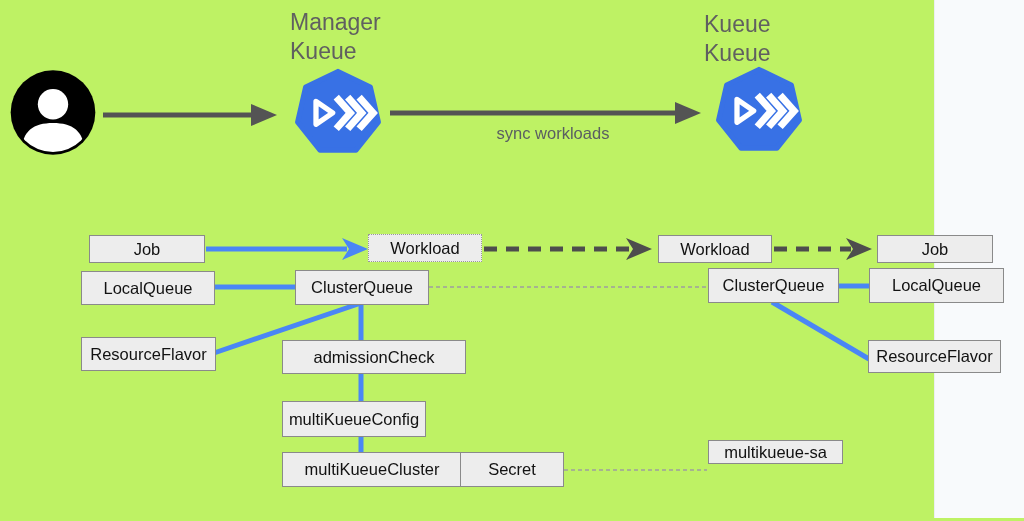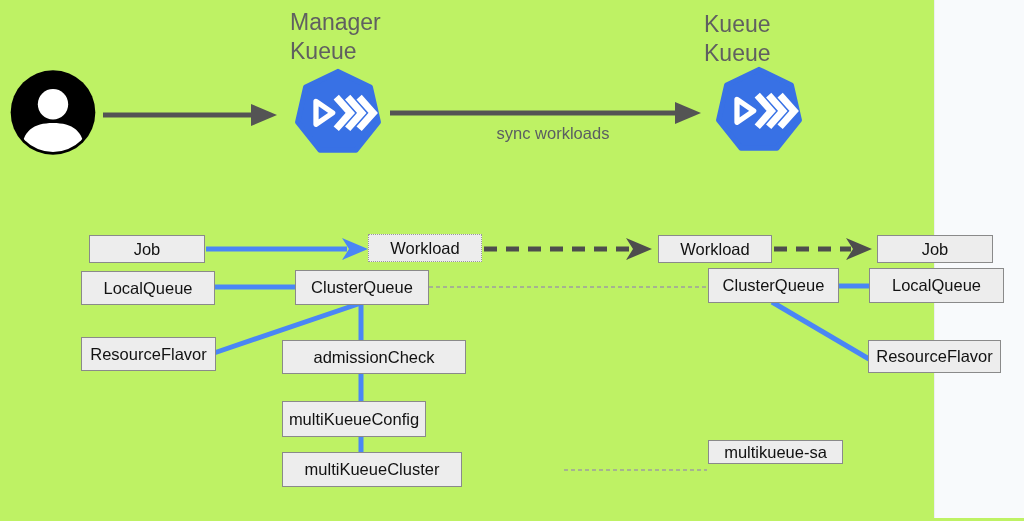--- a/index.html
+++ b/index.html
@@ -138,15 +138,16 @@
   <div class="node" style="left:708px;top:268px;width:131px;height:35px">ClusterQueue</div>
   <div class="node" style="left:869px;top:268px;width:135px;height:35px">LocalQueue</div>
 
   <div class="node" style="left:81px;top:337px;width:135px;height:34px">ResourceFlavor</div>
   <div class="node" style="left:282px;top:340px;width:184px;height:34px">admissionCheck</div>
   <div class="node" style="left:868px;top:340px;width:133px;height:33px">ResourceFlavor</div>
 
   <div class="node" style="left:282px;top:401px;width:144px;height:36px">multiKueueConfig</div>
 
   <div class="node" style="left:282px;top:452px;width:180px;height:35px">multiKueueCluster</div>
+  <div class="node" style="left:460px;top:452px;width:104px;height:35px">Secret</div>
   <div class="node" style="left:708px;top:440px;width:135px;height:24px">multikueue-sa</div>
 
 </div>
 
 </body></html>

